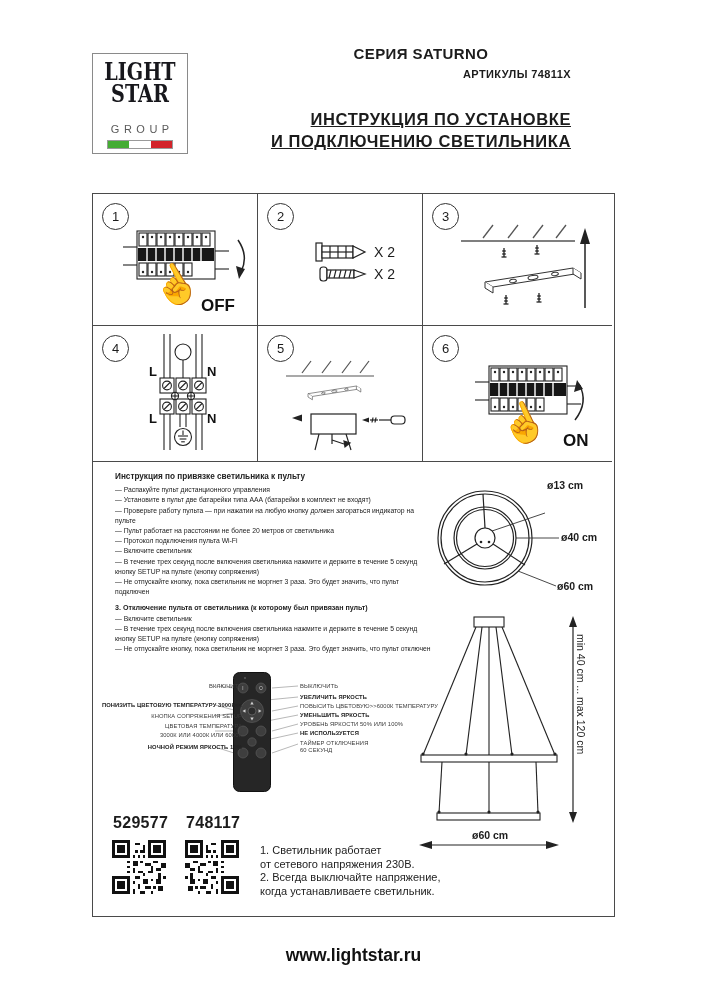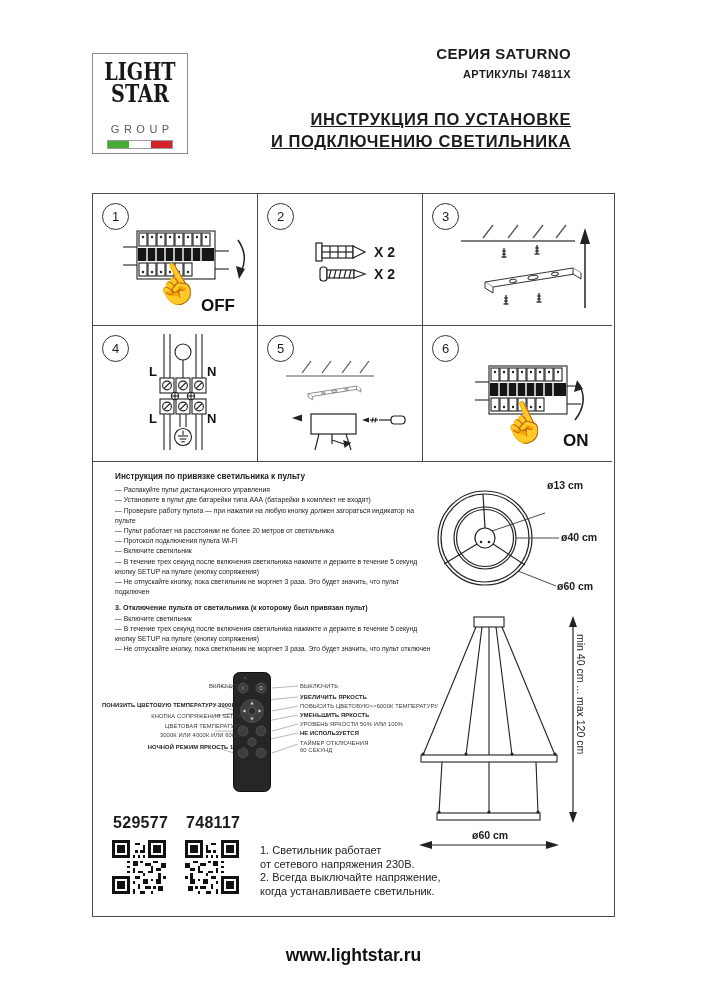--- a/index.html
+++ b/index.html
@@ -9,34 +9,34 @@
 
   
   .logo-box{left:92px;top:53px;width:94px;height:99px;border:1.5px solid #8a8a8a;background:#fff;text-align:center;}
   .logo-word{font-family:"DejaVu Serif",serif;font-weight:bold;font-size:24px;line-height:.92;color:#17171c;
              transform:scaleX(.8);transform-origin:50% 50%;letter-spacing:0;}
   .logo-words{margin-top:7px;}
   .logo-group{margin-top:18px;font-size:11px;letter-spacing:4.5px;color:#5a5a5a;text-indent:4.5px;}
   .logo-flag{margin:5px auto 0;width:64px;height:7px;border:1px solid #9a9a9a;display:flex;}
   .logo-flag span{flex:1;height:100%;}
   .head-right{top:45px;right:165px;text-align:right;}
-  .hr-series{font-size:15px;font-weight:bold;letter-spacing:.4px;}
+  .hr-series{font-size:15px;font-weight:bold;letter-spacing:.4px;text-align:center;}
   .hr-art{font-size:11px;font-weight:bold;letter-spacing:.4px;margin-top:6px;}
   .hr-title{font-size:16.5px;font-weight:bold;letter-spacing:.6px;margin-top:3px;text-decoration:underline;}
   .hr-gap{height:27px;}
 
   
   .main-box{left:92px;top:193px;width:523px;height:724px;border:1.8px solid #4a4a4a;box-sizing:border-box;}
   .cell{position:absolute;box-sizing:border-box;}
   .cell.b-r{border-right:1.4px solid #4a4a4a;}
   .cell.b-b{border-bottom:1.4px solid #4a4a4a;}
   .badge{position:absolute;left:9px;top:9px;width:25px;height:25px;border:1.2px solid #333;border-radius:50%;
          font-size:13px;display:flex;align-items:center;justify-content:center;background:#fff;}
   .switch-label{position:absolute;font-size:17px;font-weight:bold;color:#111;text-align:right;}
-  .qty{position:absolute;font-size:14px;font-weight:bold;}
+  .qty{position:absolute;font-size:14px;font-weight:normal;}
   svg{display:block;}
   .panel-svg{position:absolute;left:0;top:0;}
 
   
   .pairing{left:115px;top:472px;width:318px;line-height:10.2px;font-size:6.8px;color:#222;}
   .p-title{font-size:8.2px;font-weight:bold;margin-bottom:3px;}
   .p-sec{font-size:7.1px;font-weight:bold;margin-top:6px;}
   .p-item{margin:0;}
 
   

